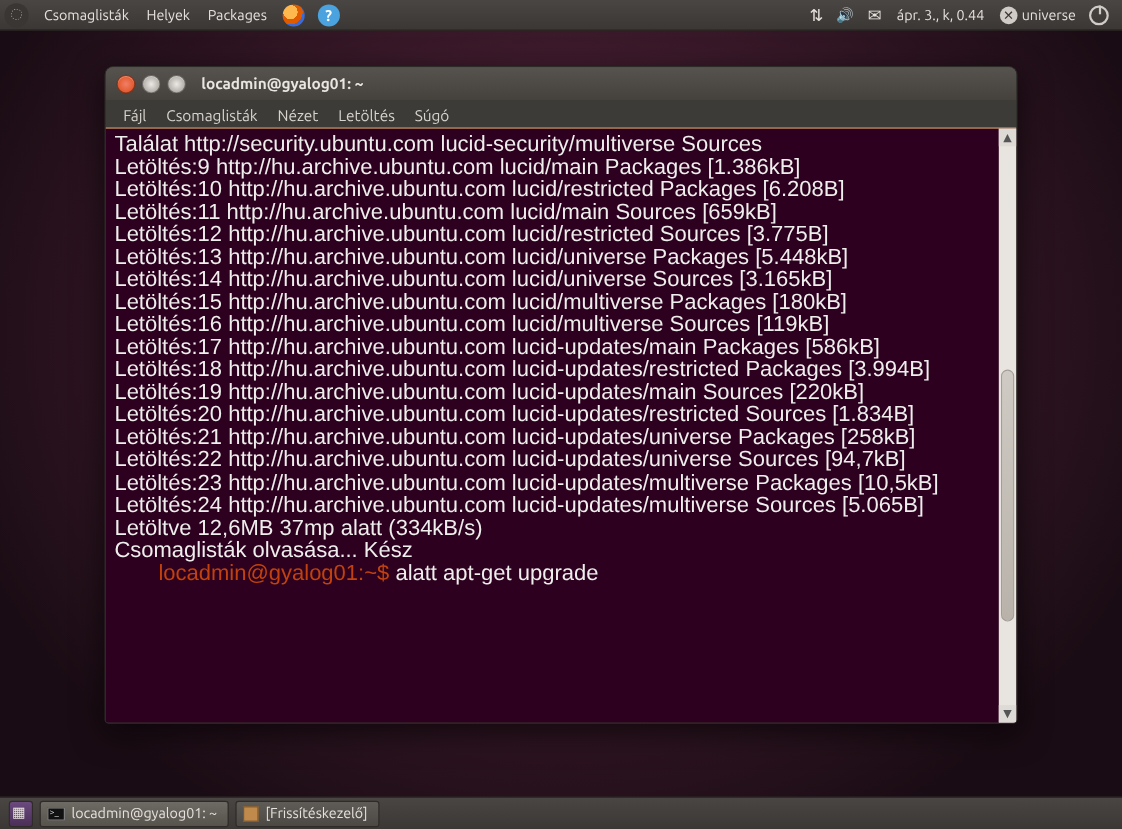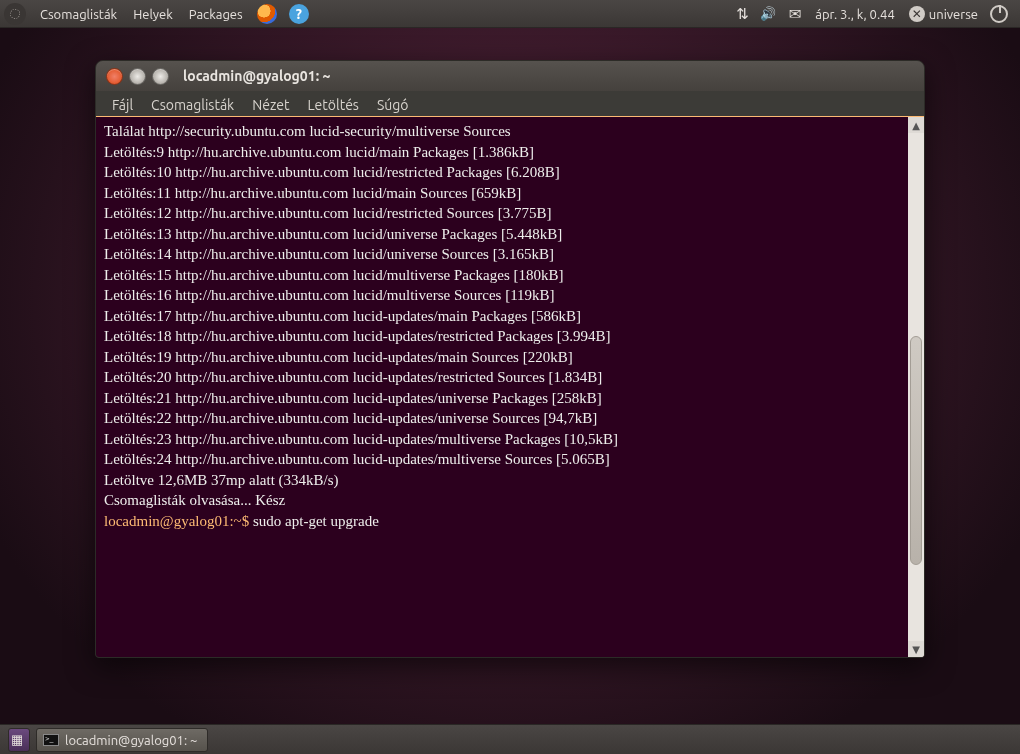--- a/index.html
+++ b/index.html
@@ -60,29 +60,29 @@
     display: flex; align-items: flex-end; gap: 2px;
     padding: 0 8px;
     color: #d7d3cd; font-size: 14px;
     border-bottom: 1px solid #fdba74;
   }
   .menubar span { padding: 3px 8px; border-radius:3px; cursor:pointer; }
   .terminal-body-wrap { position: relative; }
   .terminal-body {
     background: #2c001e;
     color: #eeeeec;
-    font-family: Liberation Serif, serif;
-    font-size: 15px;
+    font-family: Liberation Sans, sans-serif;
+    font-size: 20px;
     line-height: 20.5px;
     padding: 4px 10px 22px 8px;
     white-space: pre-wrap;
     word-break: break-all;
     min-height: 540px;
   }
-  .terminal-body .prompt { color: #fdba74; }
+  .terminal-body .prompt { color: #c2410c; margin-left: 40px; }
   .scrollbar {
     position: absolute; right: 0; top: 0; bottom: 0; width: 16px;
     background: #e8e4df;
   }
   .scroll-arrow{height:16px;display:flex;align-items:center;justify-content:center;color:#555;font-size:10px;background:#dedad5;}
   .scroll-track{position:absolute;top:16px;bottom:16px;left:0;right:0;}
   .scroll-thumb{position:absolute;left:2px;right:2px;top:40%;height:45%;background:linear-gradient(#cfcac3,#b8b2aa);border-radius:6px;border:1px solid #a39d95;}
   .scroll-arrow.bot{position:absolute;bottom:0;left:0;right:0;}
 
   
@@ -173,35 +173,39 @@
 Letöltés:17 http://hu.archive.ubuntu.com lucid-updates/main Packages [586kB]
 Letöltés:18 http://hu.archive.ubuntu.com lucid-updates/restricted Packages [3.994B]
 Letöltés:19 http://hu.archive.ubuntu.com lucid-updates/main Sources [220kB]
 Letöltés:20 http://hu.archive.ubuntu.com lucid-updates/restricted Sources [1.834B]
 Letöltés:21 http://hu.archive.ubuntu.com lucid-updates/universe Packages [258kB]
 Letöltés:22 http://hu.archive.ubuntu.com lucid-updates/universe Sources [94,7kB]
 Letöltés:23 http://hu.archive.ubuntu.com lucid-updates/multiverse Packages [10,5kB]
 Letöltés:24 http://hu.archive.ubuntu.com lucid-updates/multiverse Sources [5.065B]
 Letöltve 12,6MB 37mp alatt (334kB/s)
 Csomaglisták olvasása... Kész
-<span class="prompt">locadmin@gyalog01:~$ </span><span>sudo apt-get upgrade</span></div>
+<span class="prompt">locadmin@gyalog01:~$ </span><span>alatt apt-get upgrade</span></div>
     <div class="scrollbar">
       <div class="scroll-arrow">▲</div>
       <div class="scroll-track">
         <div class="scroll-thumb"></div>
       </div>
       <div class="scroll-arrow bot">▼</div>
     </div>
   </div>
 </div>
 
 <div class="bottom-panel">
   <span class="task-btn show-desktop">
     <span class="small-icon">▦</span>
   </span>
   <span class="task-btn active">
     <span class="term-small"></span>
     <span>locadmin@gyalog01: ~</span>
   </span>
+  <span class="task-btn">
+    <span class="box-icon"></span>
+    <span>[Frissítéskezelő]</span>
+  </span>
   <span class="trash">
     <span class="trash-icon"></span>
   </span>
 </div>
 
 </body></html>

